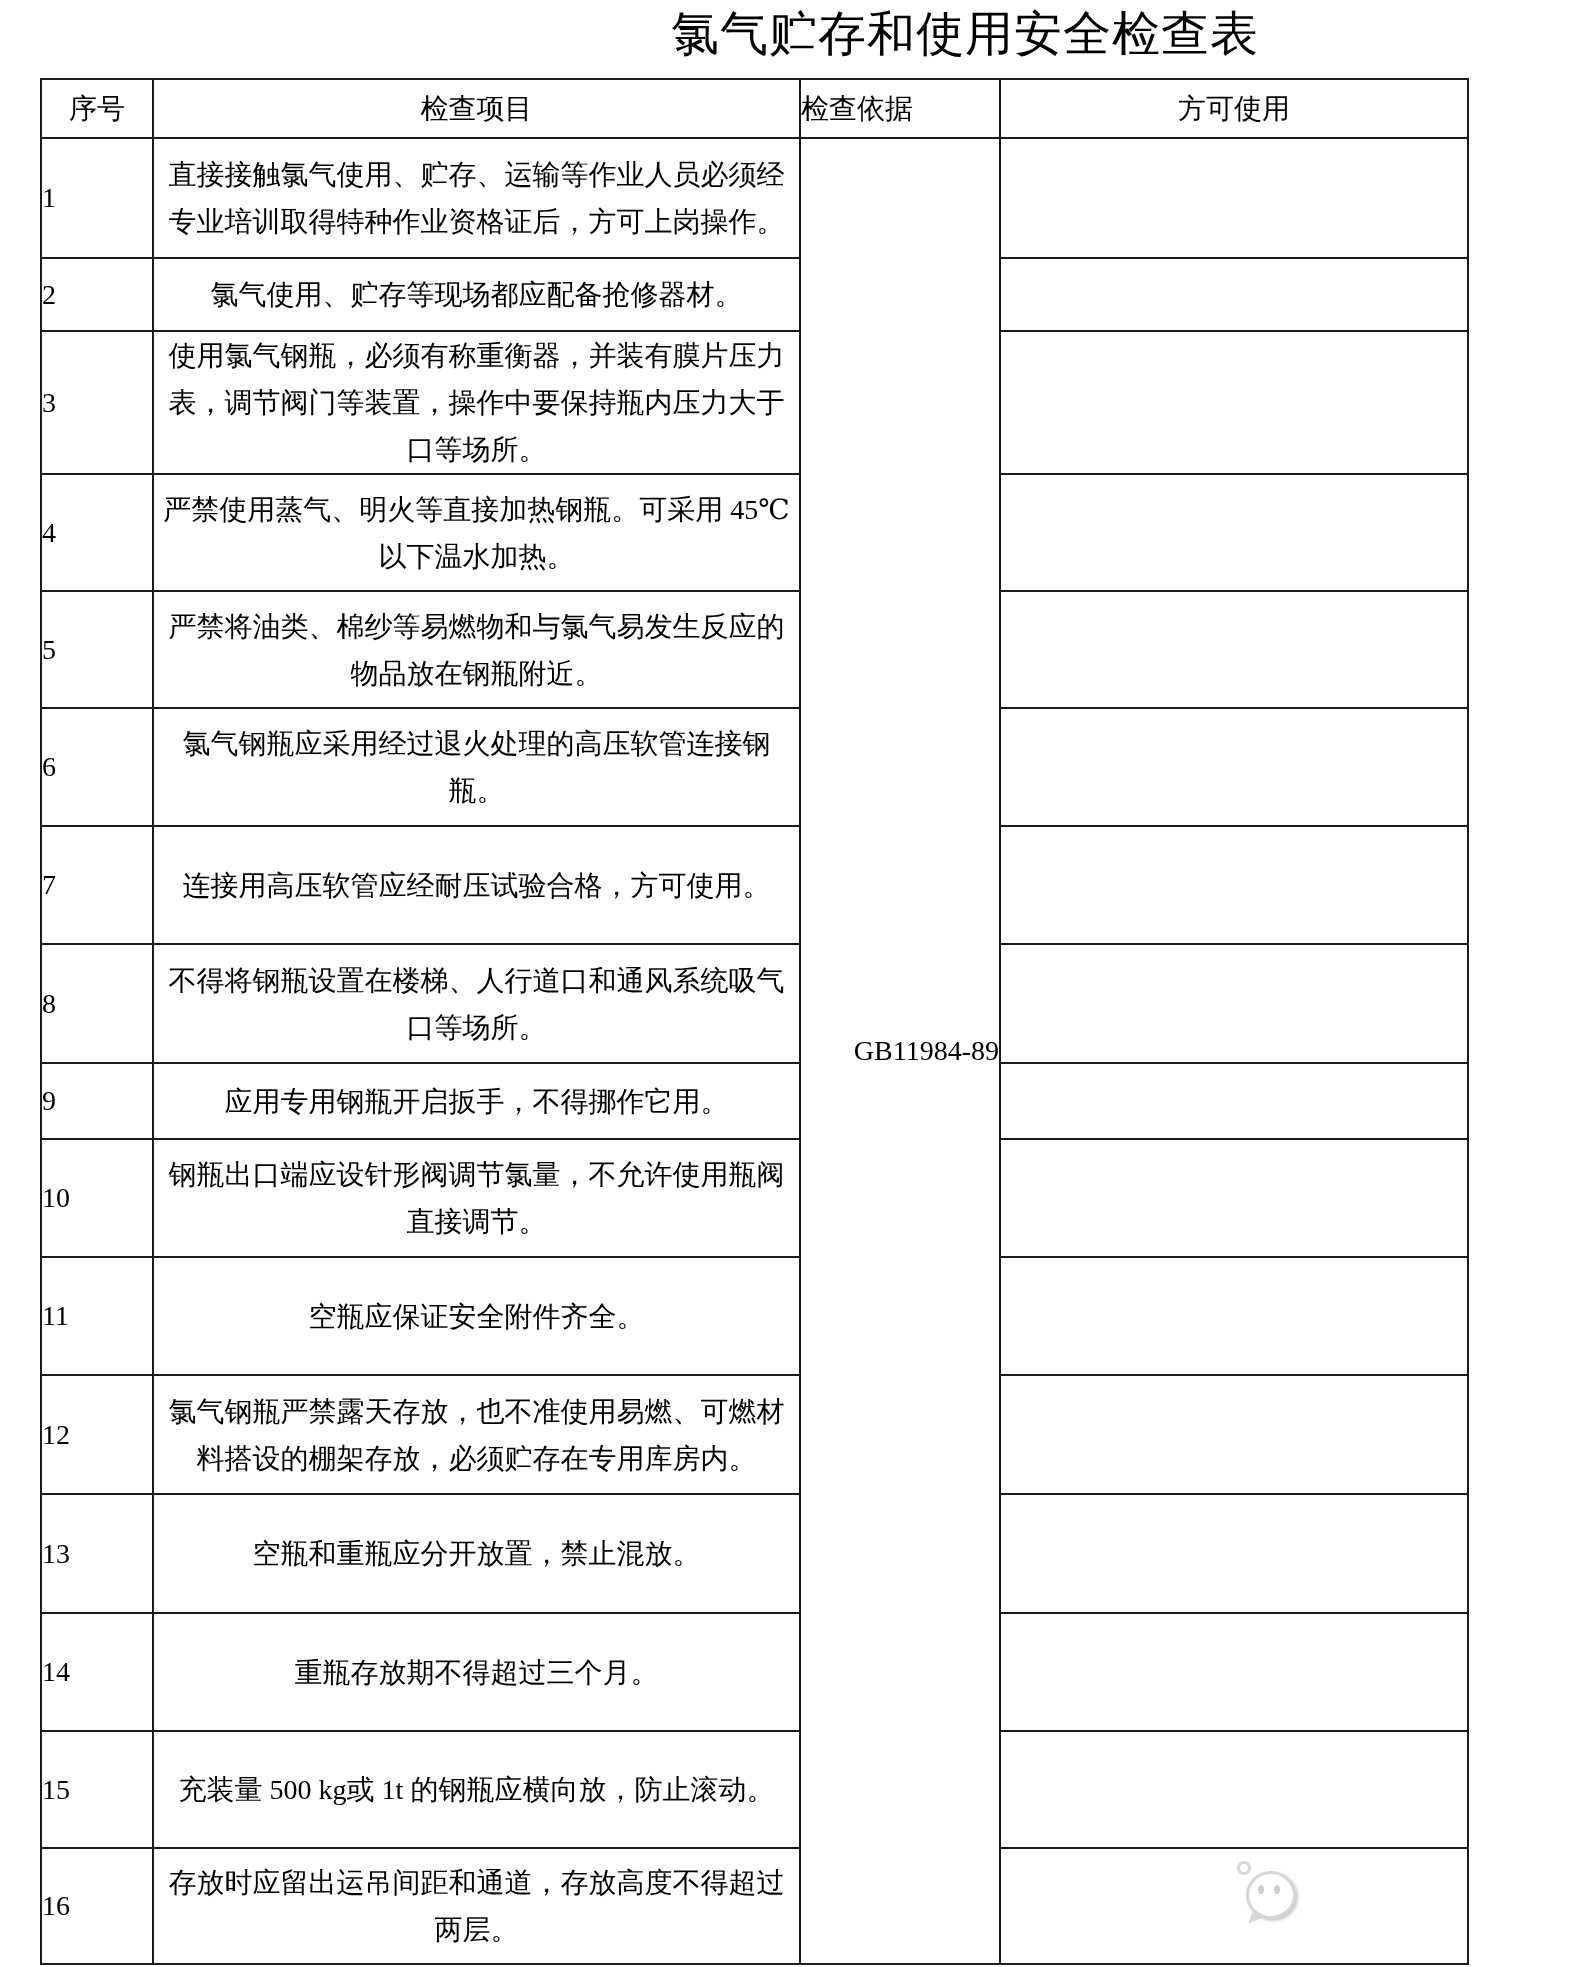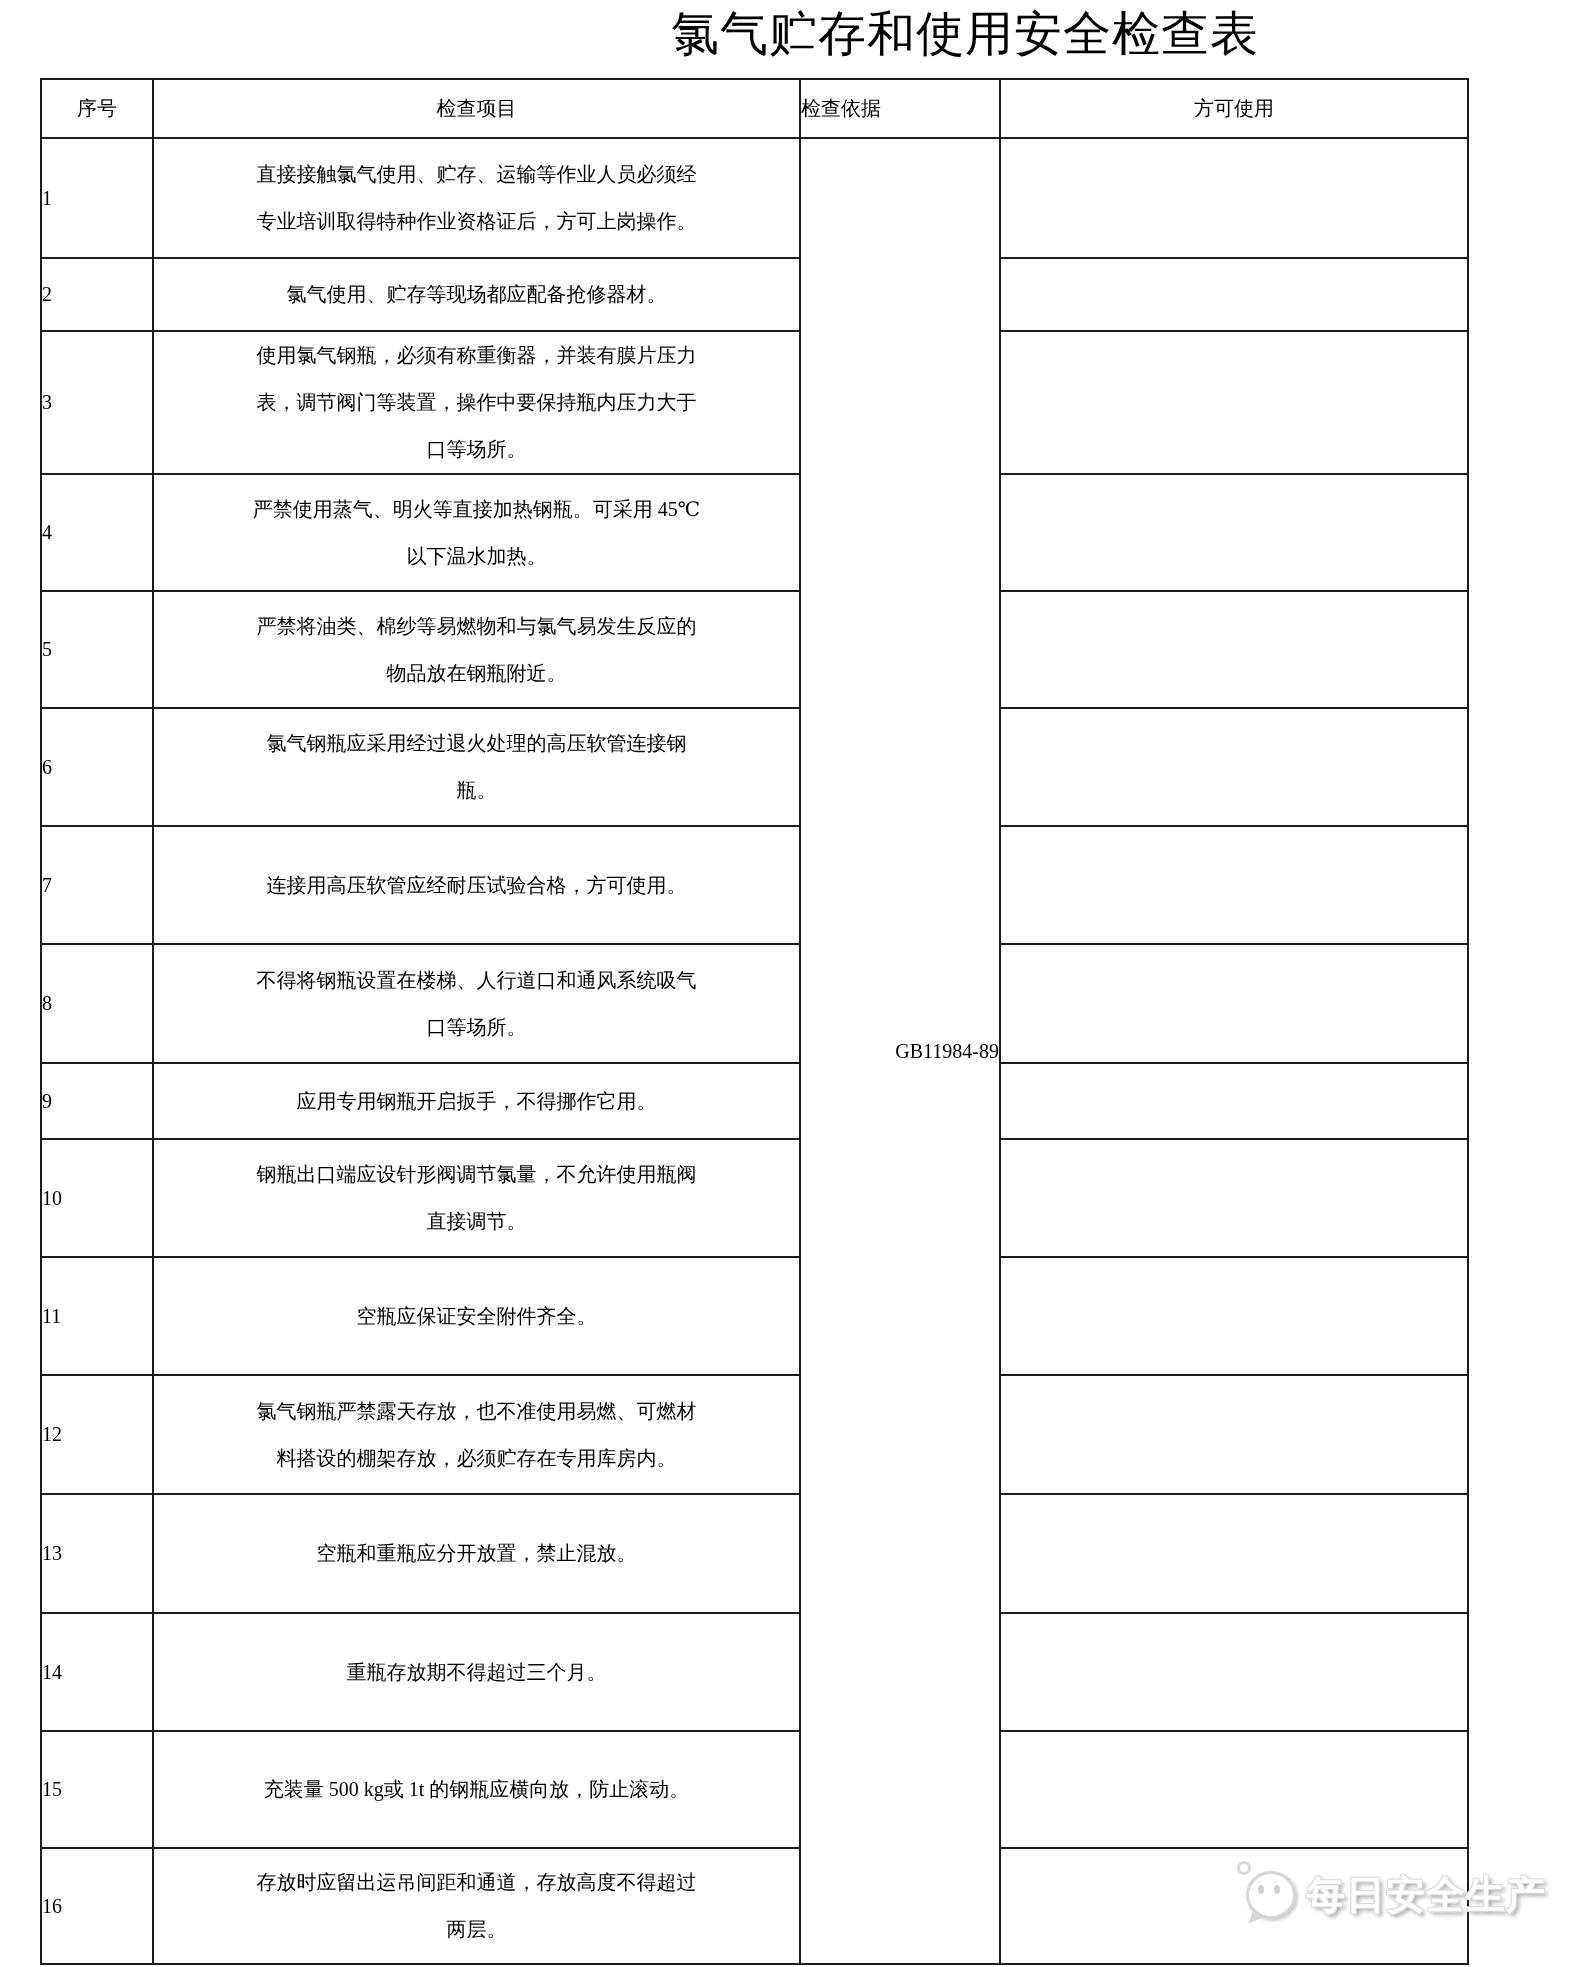--- a/index.html
+++ b/index.html
@@ -13,21 +13,21 @@
     text-align:right;font-size:48px;font-weight:normal;letter-spacing:1px;
     font-family:"Liberation Serif","DejaVu Serif",serif;
   }
   table.doc{
     position:absolute;left:40px;top:78px;
     width:1427px;table-layout:fixed;border-collapse:collapse;
   }
   table.doc th, table.doc td{
     border:2px solid #1c1c1c;
     padding:0;vertical-align:middle;
-    font-weight:normal;font-size:20px;
+    font-weight:normal;font-size:28px;
   }
   th.hcell{height:55px;text-align:center}
   th.hcell-basis{text-align:left;padding-left:12px}
   td.no-cell{text-align:left;padding-left:12px;font-size:29px}
   td.item-cell{
     text-align:center;padding-left:16px;padding-right:2px;
     line-height:47px;white-space:pre-line;
   }
   td.basis-cell{text-align:right;padding-left:12px;font-size:29px}
   td.result-cell{background:#fff}
@@ -175,14 +175,13 @@
 </tbody>
   </table>
 
 <div class="watermark">
   <span class="wm-logo">
     <span class="wm-antenna"></span>
     <span class="wm-eye e1"></span>
     <span class="wm-eye e2"></span>
     <span class="wm-tail"></span>
   </span>
-  <span class="wm-text">每日安全生产</span>
 </div>
 
 </body></html>

